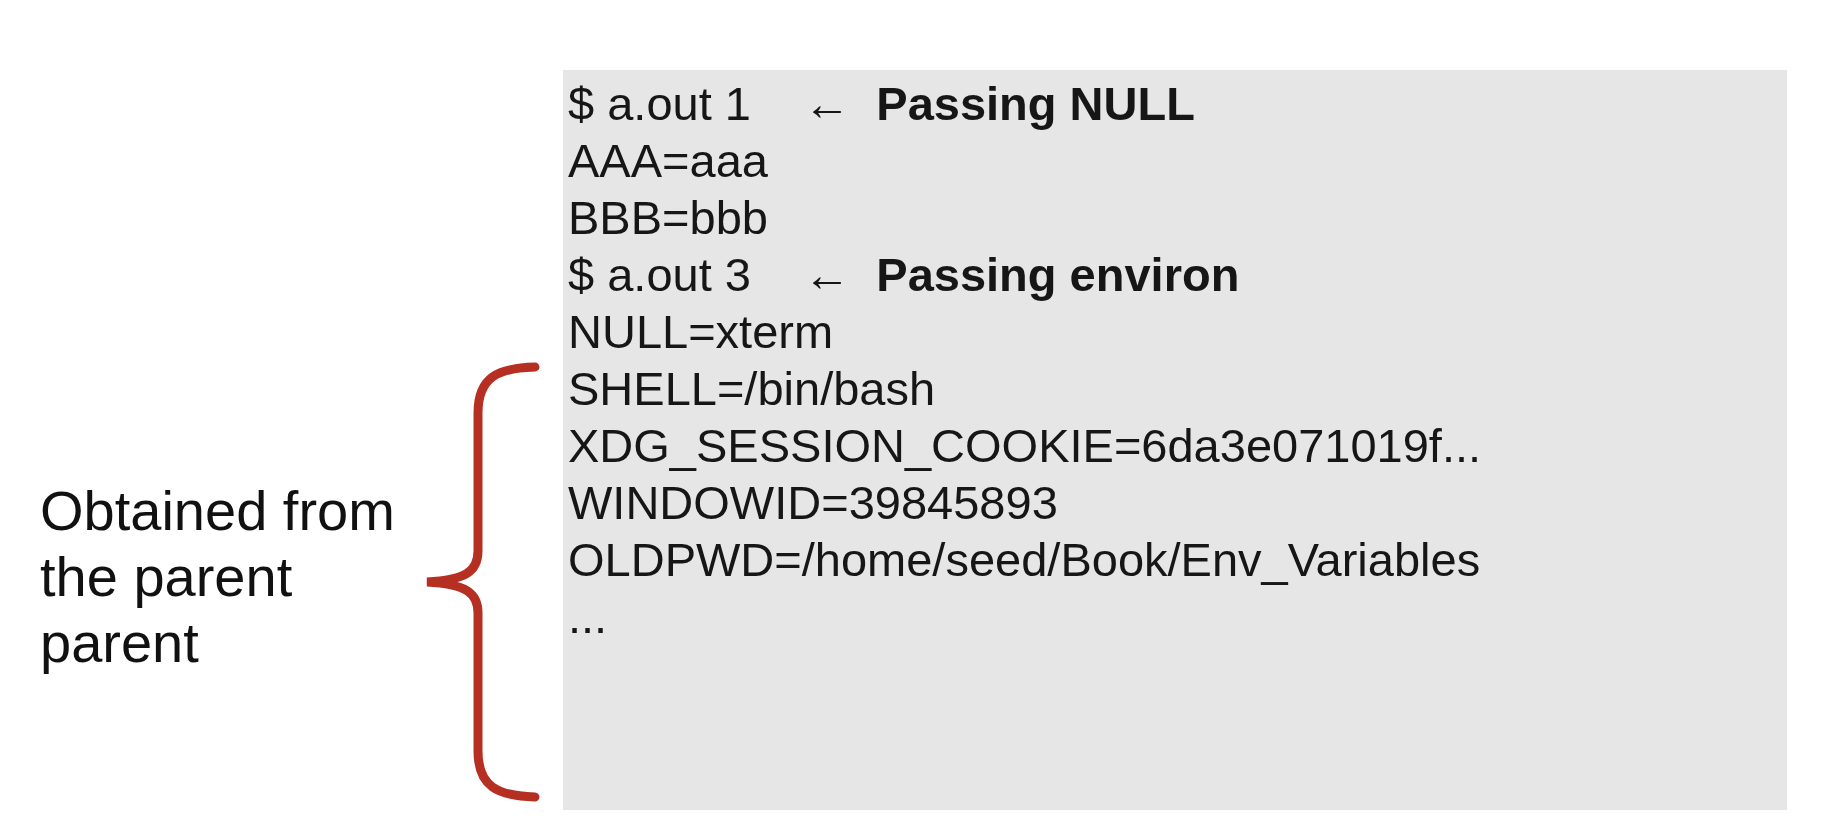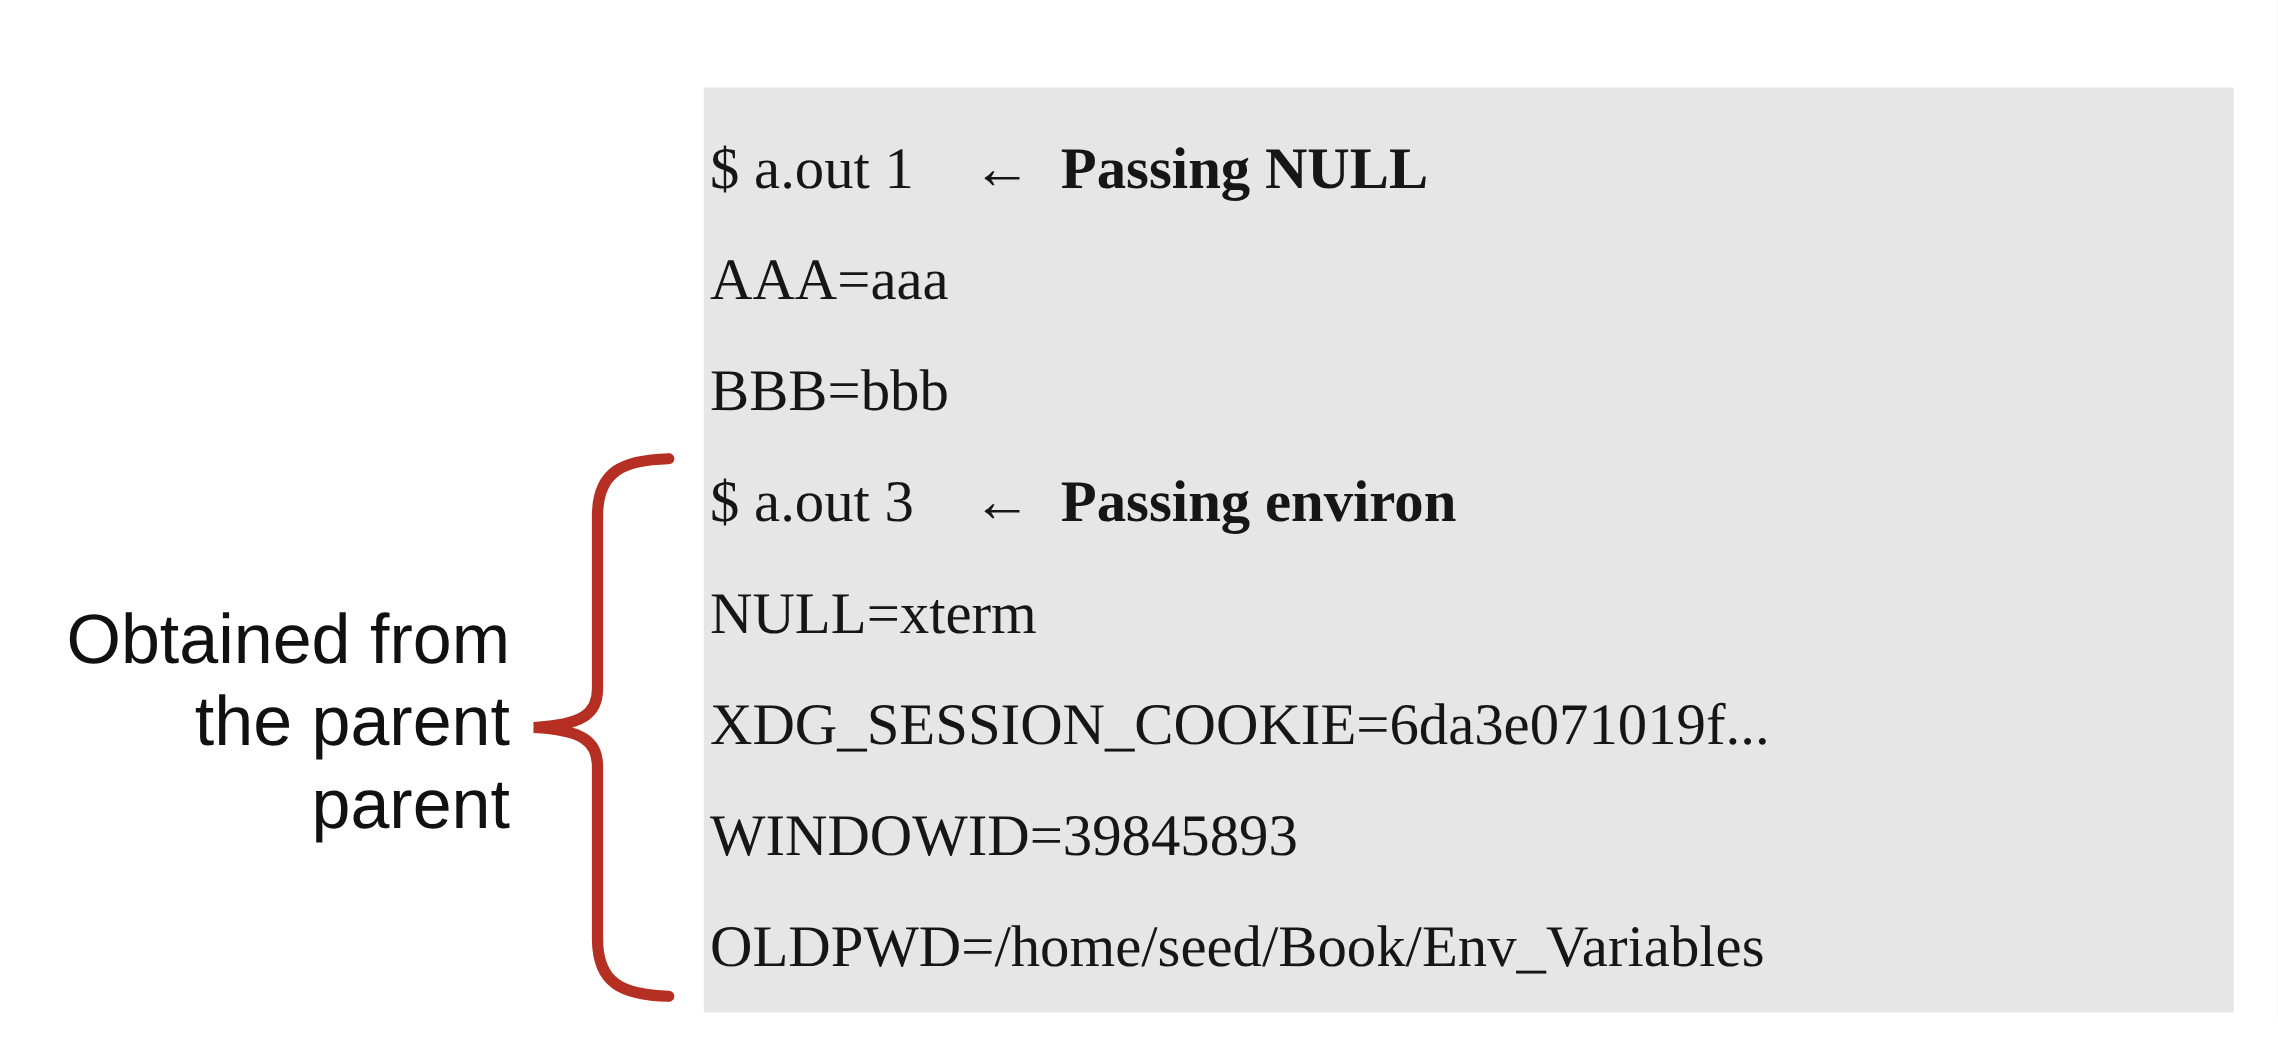--- a/index.html
+++ b/index.html
@@ -22,34 +22,33 @@
     position:absolute;
     left:563px;top:70px;
     width:1224px;height:740px;
     background:var(--terminal-bg);
   }
   .terminal-inner{
     padding:5px 0 0 5px;
   }
   .tline{
     white-space:pre;
-    font-family:Liberation Serif, serif;
+    font-family:Liberation Sans, sans-serif;
     font-size:47px;
     line-height:57px;
     color:var(--text);
-    margin-top:32px;
   }
   .tline .note{
     font-weight:bold;
   }
   .side-label{
     position:absolute;
     left:40px;top:478px;
     width:368px;
-    text-align:right;
+    text-align:left;
     font-family:"Liberation Sans",sans-serif;
     font-size:56px;
     line-height:66px;
     color:var(--label);
   }
   .brace-svg{
     position:absolute;
     left:420px;top:355px;
     width:125px;height:455px;
   }
@@ -69,20 +68,21 @@
     <path d="M115,12 C78,13 58,22 58,58 L58,196 C58,216 46,225 7,227 C46,229 58,238 58,258 L58,396 C58,432 78,441 115,442" fill="none" stroke="var(--brace)" stroke-width="9" stroke-linecap="round"></path>
   </svg>
 
   <div class="terminal">
     <div class="terminal-inner">
       <div class="tline"><span class="code">$ a.out 1    </span><span class="note">←  Passing NULL</span></div>
       <div class="tline"><span class="code">AAA=aaa</span><span class="note"></span></div>
       <div class="tline"><span class="code">BBB=bbb</span><span class="note"></span></div>
       <div class="tline"><span class="code">$ a.out 3    </span><span class="note">←  Passing environ</span></div>
       <div class="tline"><span class="code">NULL=xterm</span><span class="note"></span></div>
+      <div class="tline"><span class="code">SHELL=/bin/bash</span><span class="note"></span></div>
       <div class="tline"><span class="code">XDG_SESSION_COOKIE=6da3e071019f...</span><span class="note"></span></div>
       <div class="tline"><span class="code">WINDOWID=39845893</span><span class="note"></span></div>
       <div class="tline"><span class="code">OLDPWD=/home/seed/Book/Env_Variables</span><span class="note"></span></div>
       <div class="tline"><span class="code">...</span><span class="note"></span></div>
     </div>
   </div>
 
 </div>
 
 </body></html>

